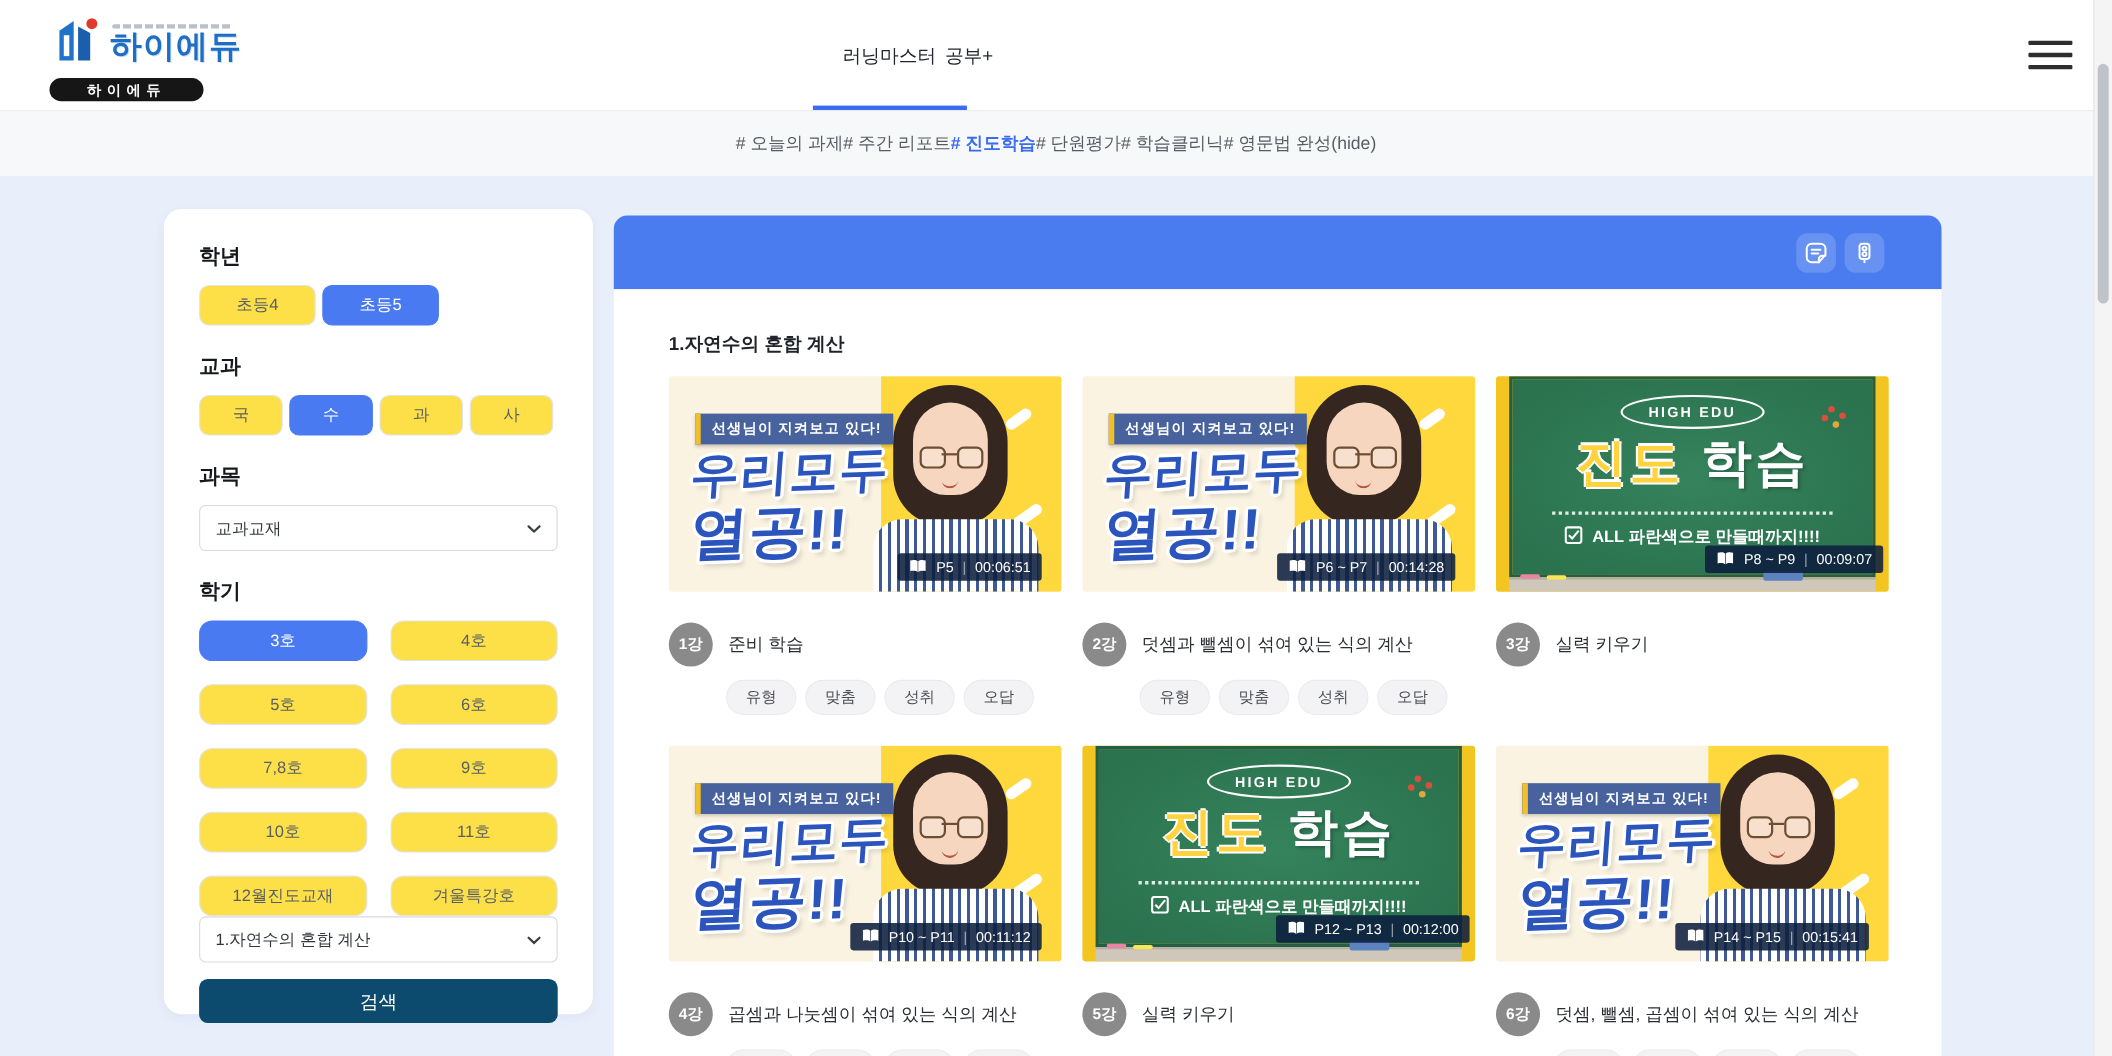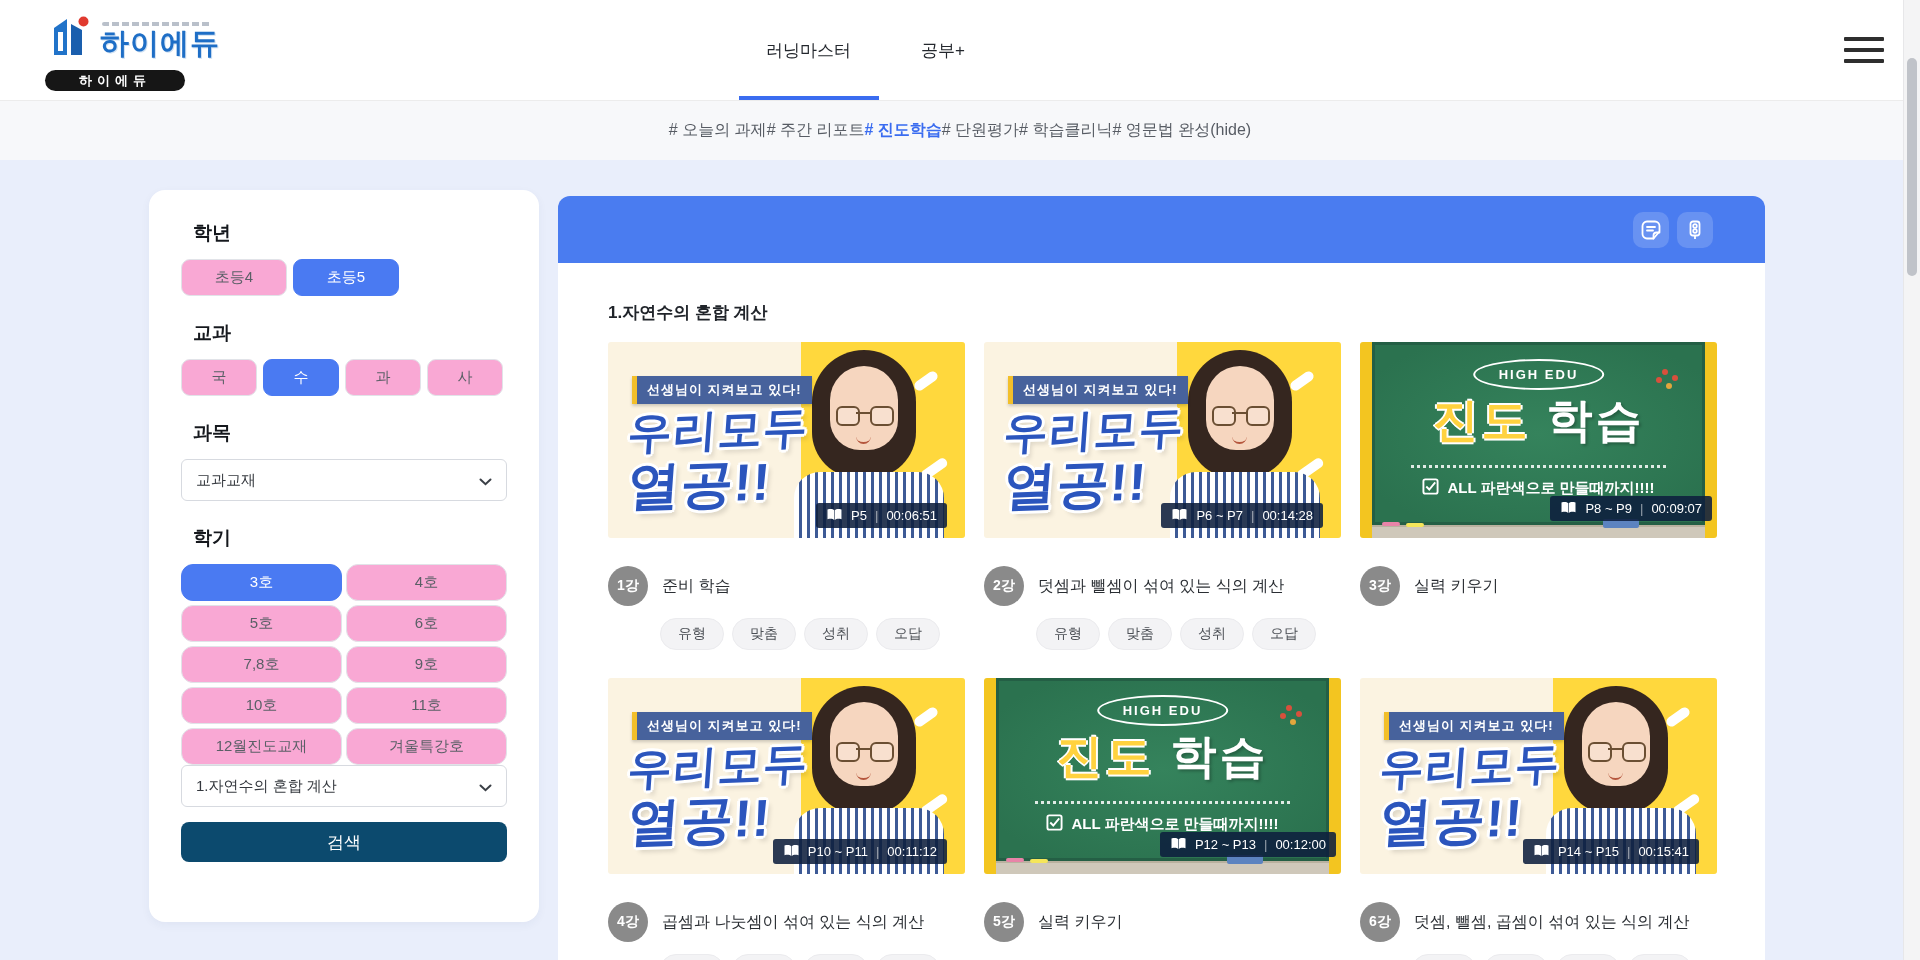--- a/index.html
+++ b/index.html
@@ -12,52 +12,52 @@
   .logo-wrap{position:absolute;left:45px;top:13px;cursor:pointer}
   .logo-row{display:flex;align-items:flex-start;gap:9px}
   .logo-textcol{display:flex;flex-direction:column}
   .logo-tagline{height:4px;width:110px;margin:9px 0 3px 2px;border-radius:2px;
     background:repeating-linear-gradient(90deg,#b9c0ca 0 7px,transparent 7px 10px)}
   .logo-title{font-size:29px;font-weight:bold;color:#1e6ec6;line-height:1;letter-spacing:1px;
     text-shadow:1px 1px 0 #cfe0f2}
   .logo-badge{margin-top:7px;width:140px;height:21px;border-radius:11px;background:#161616;
     color:#fff;font-size:13px;font-weight:bold;letter-spacing:5px;
     display:flex;align-items:center;justify-content:center}
-  .nav{position:absolute;left:762px;top:0;height:100%;display:flex;gap:62px}
+  .nav{position:absolute;left:762px;top:0;height:100%;display:flex;}
   .nav-item{position:relative;display:flex;align-items:center;font-size:17px;color:#23272d;
     cursor:pointer;padding:0 4px}
   .nav-item.active::after{content:"";position:absolute;left:50%;transform:translateX(-50%);
     bottom:0;width:140px;height:4px;background:#3a6cf0}
   .hamburger{position:absolute;right:36px;top:37px;width:40px;cursor:pointer}
   .hamburger div{height:4px;background:#2e2e2e;border-radius:1px;margin-bottom:7px}
   .hamburger div:last-child{margin-bottom:0}
 
   
   .subnav{position:absolute;top:101px;left:0;right:0;height:59px;background:#f7f8fa;
     display:flex;align-items:center;justify-content:center;z-index:5}
   .subnav-item{font-size:16px;color:#575c64;cursor:pointer}
   .subnav-item.active{color:#3a6cf0;font-weight:bold}
 
   
   .sidebar{position:absolute;left:149px;top:190px;width:390px;height:732px;background:#fff;
     border-radius:16px;padding:28px 32px;box-sizing:border-box;
     box-shadow:0 3px 10px rgba(30,50,90,.05)}
-  .side-heading{font-size:19px;font-weight:bold;color:#15181d;margin:24px 12px 13px}
+  .side-heading{font-size:19px;font-weight:bold;color:#15181d;margin:24px 0 13px}
   .side-heading:first-child{margin-top:2px}
   .opt-row{display:flex;gap:6px}
-  .opt-btn{height:37px;border:1px solid #e1e3e8;border-radius:9px;background:#f9a8d4;color:#5a5f66;
+  .opt-btn{height:37px;border:1px solid #e1e3e8;border-radius:9px;background:#fde047;color:#5a5f66;
     font-size:15px;display:flex;align-items:center;justify-content:center;cursor:pointer;
     box-sizing:border-box}
   .opt-btn.selected{background:#4a7af2;border-color:#4a7af2;color:#fff}
   .w-grade{width:106px}
   .w-area{width:76px}
   .select-box{height:40px;border:1px solid #d7dae0;border-radius:6px;display:flex;
     align-items:center;justify-content:space-between;padding:0 14px;font-size:15px;color:#33373d;
     cursor:pointer;background:#fff}
-  .semester-grid{display:grid;grid-template-columns:1fr 1fr;gap:4px}
+  .semester-grid{display:grid;grid-template-columns:1fr 1fr;gap:21px}
   .semester-grid .opt-btn{border-radius:12px}
   .search-btn{margin-top:15px;width:100%;height:40px;background:#0c4a6e;border:none;
     border-radius:8px;color:#fff;font-size:17px;cursor:pointer;font-family:inherit}
 
   
   .main{position:absolute;left:558px;top:196px;width:1207px;bottom:0;display:flex;
     flex-direction:column}
   .banner{height:67px;flex:0 0 67px;background:#4a7cf0;border-radius:12px 12px 0 0;
     display:flex;align-items:center;justify-content:flex-end;padding:0 52px 0 0;gap:8px}
   .banner-icon-btn{width:36px;height:36px;border-radius:10px;background:rgba(255,255,255,.17);

